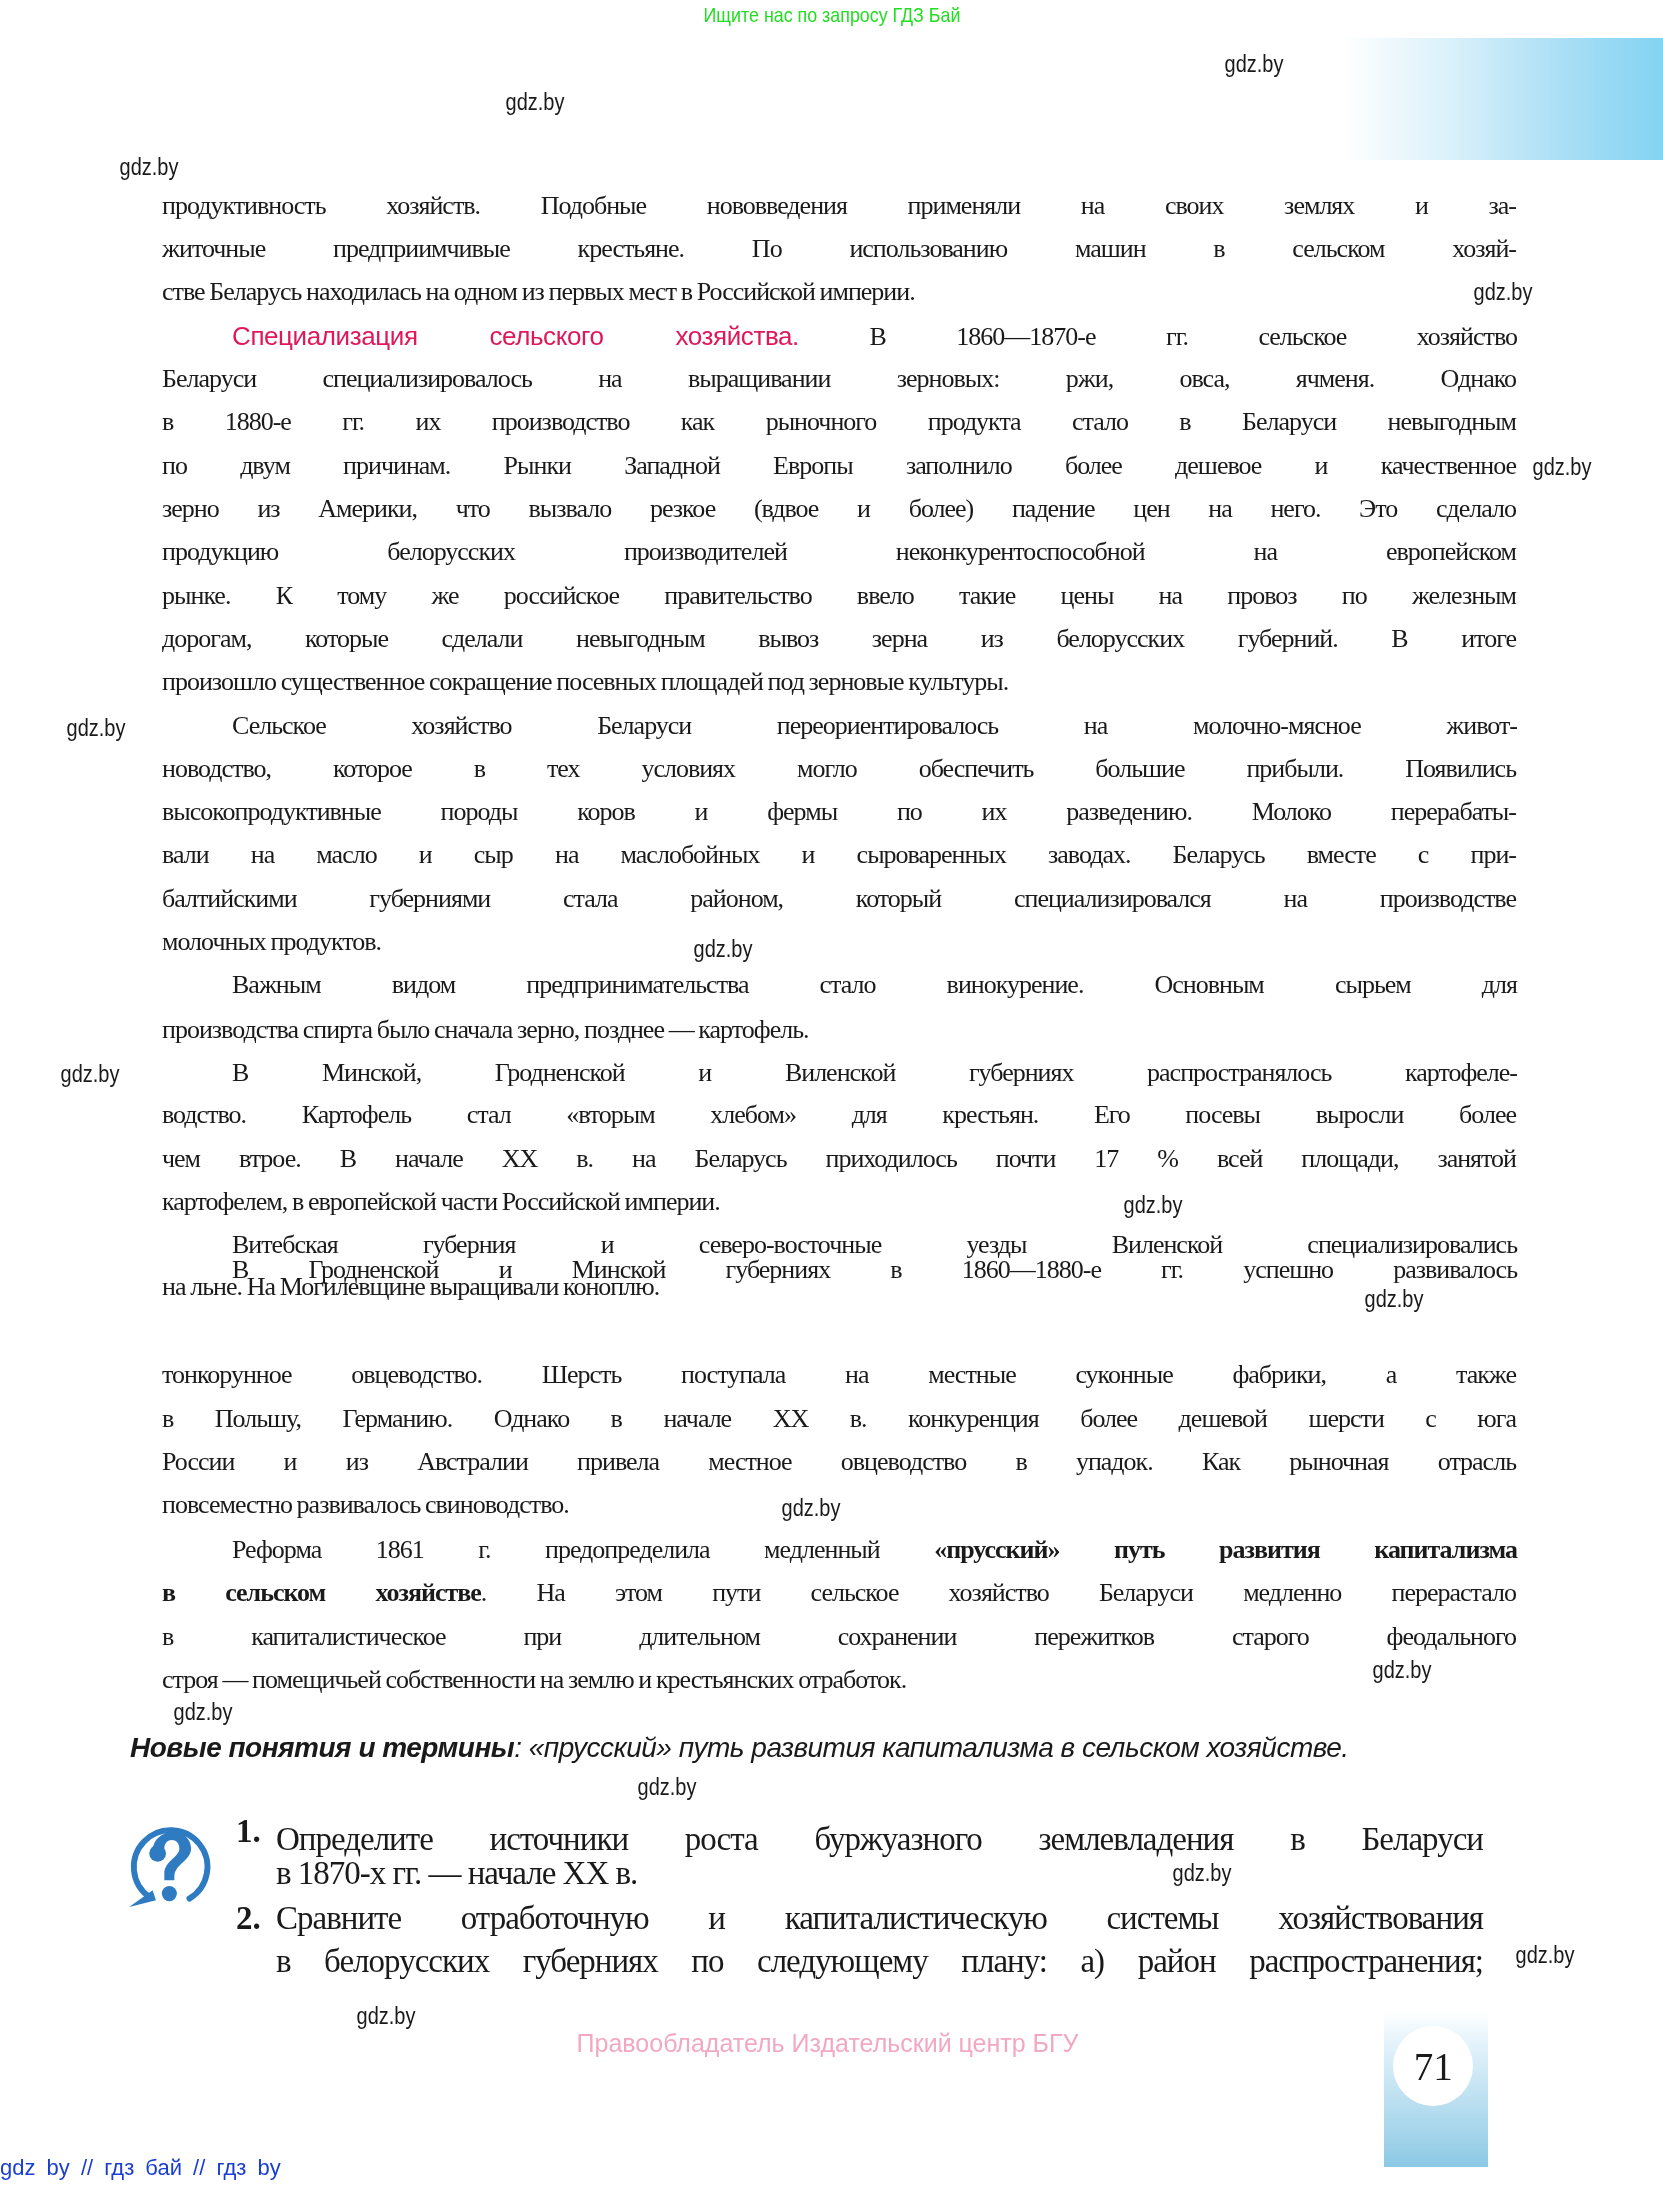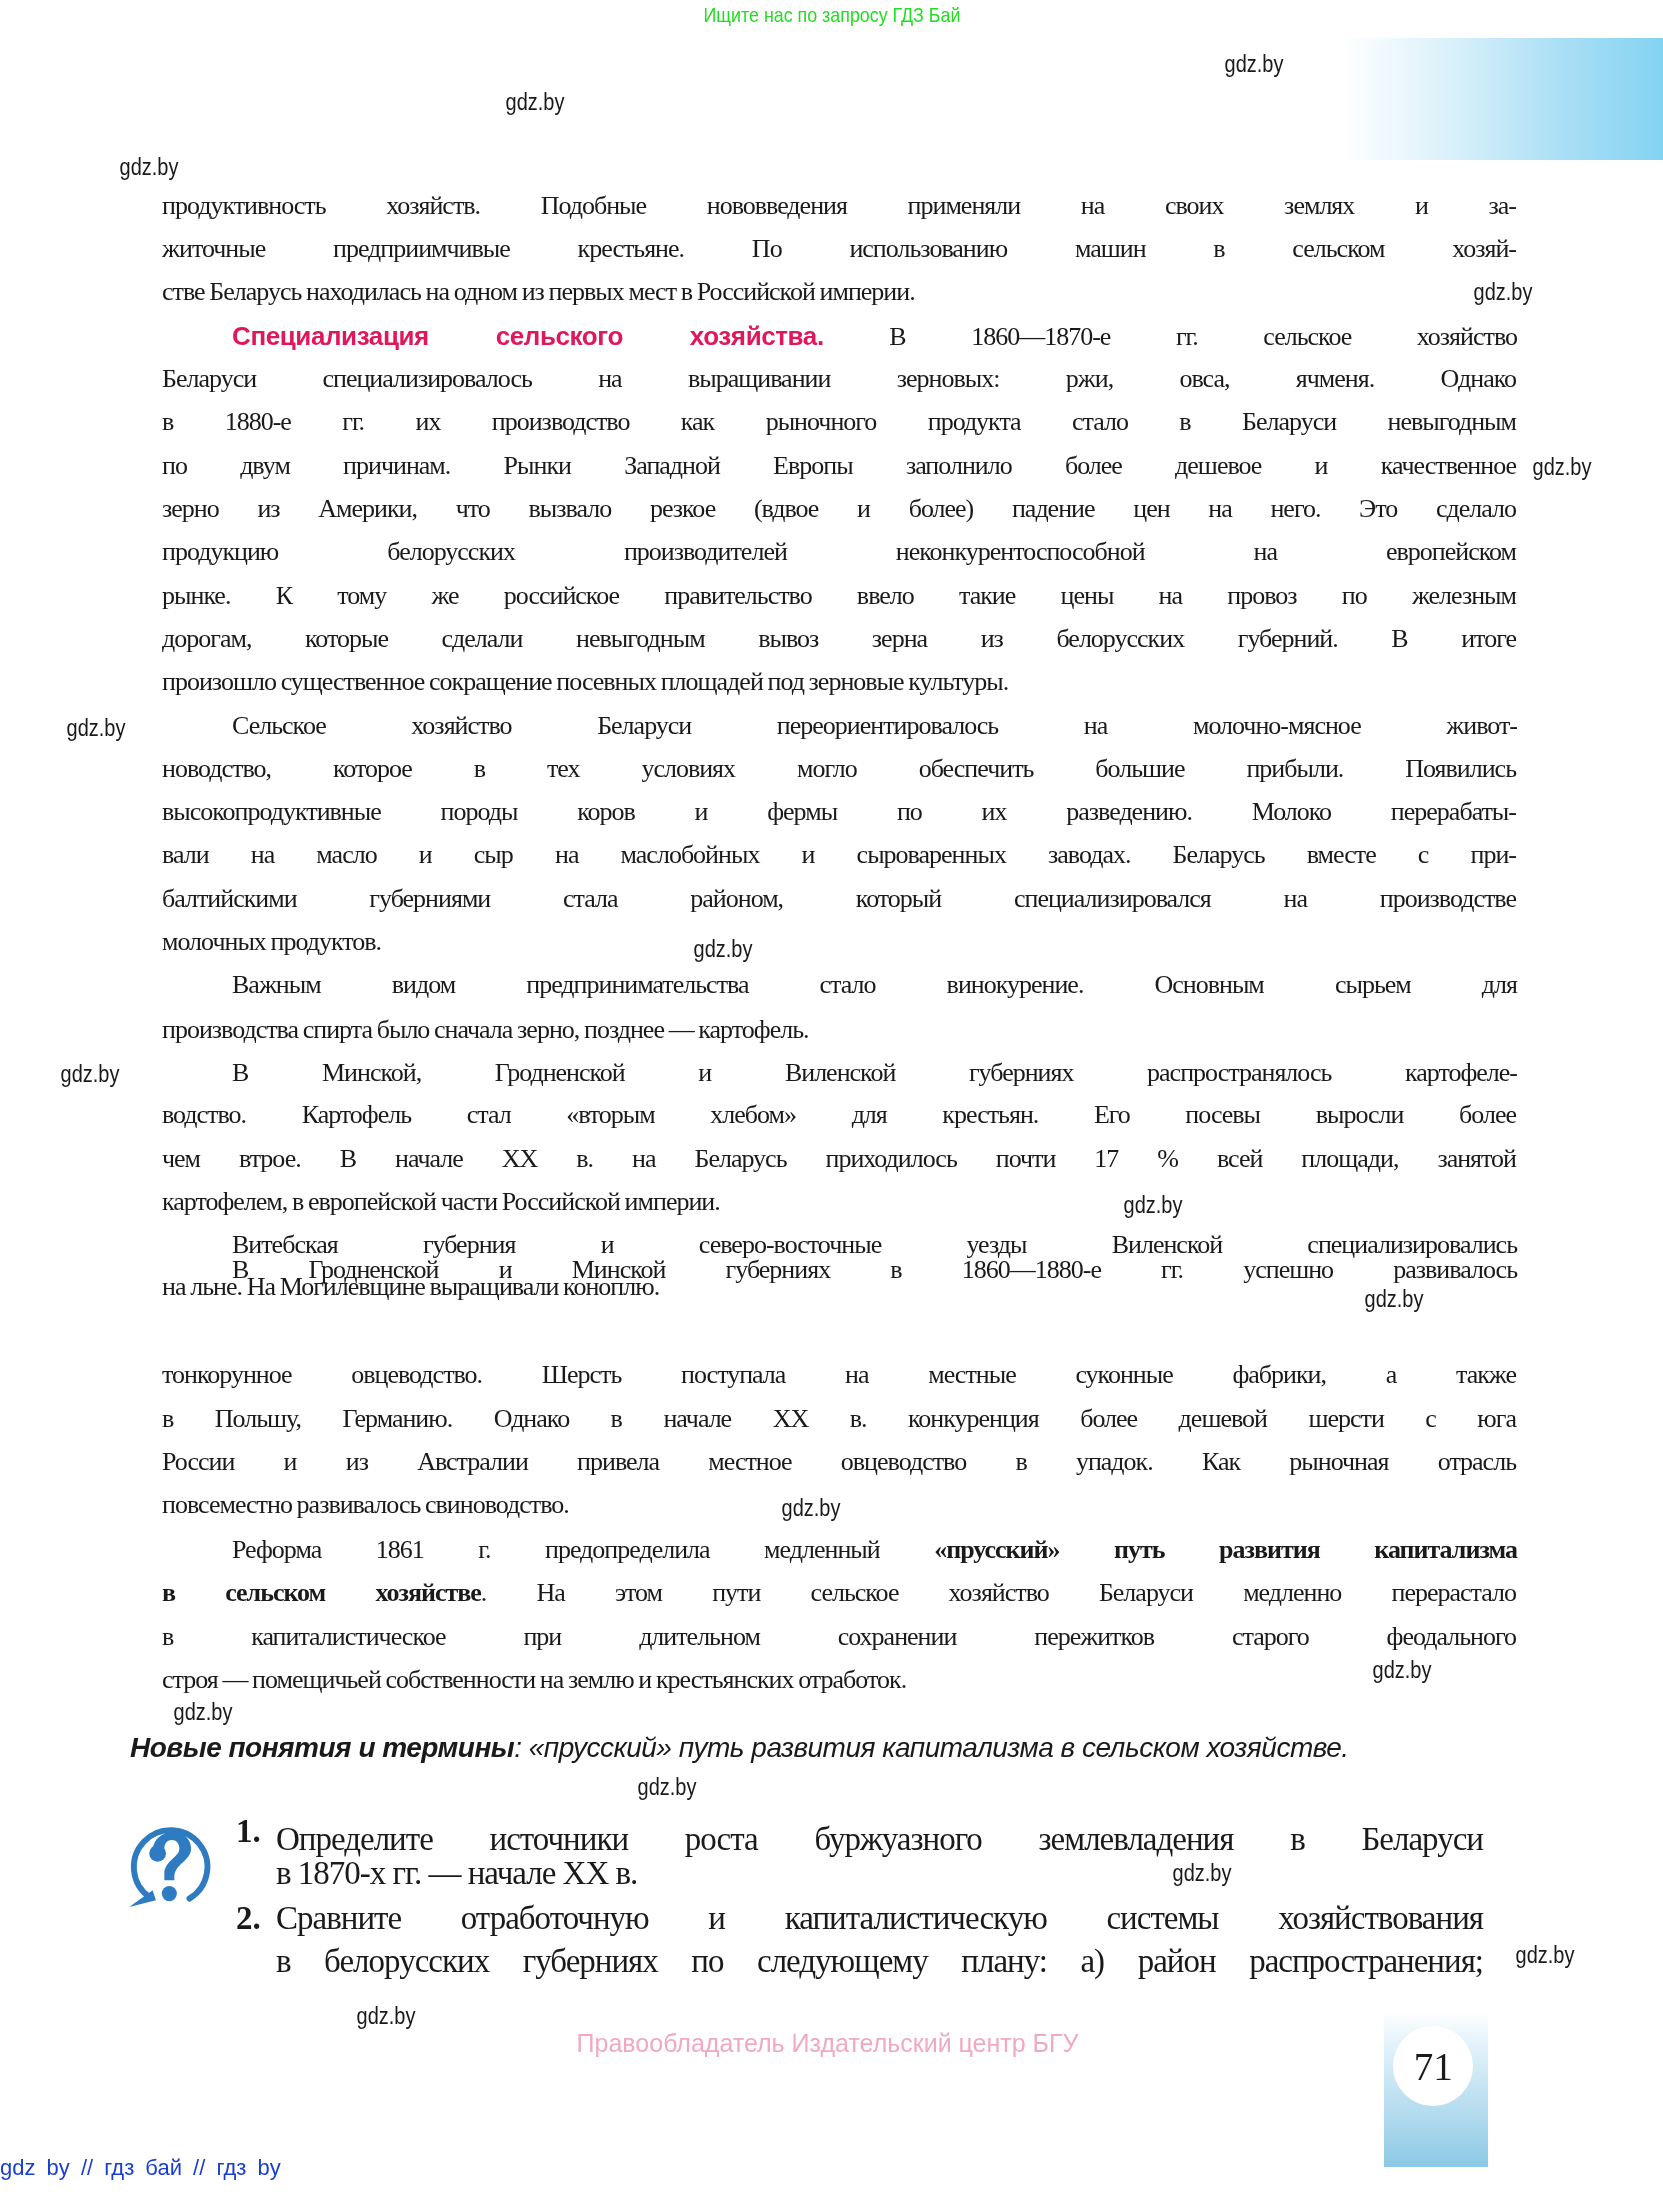--- a/index.html
+++ b/index.html
@@ -4,21 +4,21 @@
 <style>
   html,body{margin:0;padding:0;background:#ffffff;}
   body{width:1664px;height:2205px;position:relative;overflow:hidden;font-family:"Liberation Serif","DejaVu Serif",serif;color:#1a1a1a;}
   .top-banner{position:absolute;left:0;top:3.4px;width:1664px;text-align:center;font-family:"Liberation Sans",sans-serif;font-size:21px;color:#22dd22;transform:scaleX(0.85);}
   .corner-band{position:absolute;left:1342px;top:38px;width:322px;height:122px;background:linear-gradient(to right,rgba(255,255,255,1) 0%,#d8f0fa 35%,#a8def5 70%,#82d3f2 100%);}
   .wm{position:absolute;font-family:"Liberation Sans",sans-serif;font-size:23.5px;color:#1a1a1a;transform:translate(-50%,-50%) scaleX(0.85);white-space:nowrap;line-height:1;}
   .page-text{position:absolute;left:130px;width:1354px;}
   .ln{position:absolute;left:0;width:1354px;height:44px;font-size:26px;line-height:44px;white-space:nowrap;text-align:justify;text-align-last:justify;letter-spacing:-1px;word-spacing:-0.8px;margin-left:32px;}
   .ln.last{text-align-last:left;}
   .ln.ind{left:70px;width:1285px;}
-  .heading{font-family:"Liberation Sans",sans-serif;font-weight:bold;color:#e0185a;letter-spacing:-0.4px;}
+  .heading{font-family:"Liberation Sans",sans-serif;font-weight:normal;color:#e0185a;letter-spacing:-0.4px;}
   .b{font-weight:bold;}
   .terms{position:absolute;left:130px;top:1729px;width:1354px;font-family:Liberation Sans, sans-serif;font-style:italic;font-size:28px;line-height:37px;white-space:nowrap;letter-spacing:-0.5px;}
   .terms .tl{font-weight:bold;}
   .q-icon{position:absolute;left:124px;top:1820px;width:89px;height:92px;}
   .q{position:absolute;left:236px;width:1248px;}
   .qnum{position:absolute;left:0;font-weight:bold;font-size:33px;line-height:44px;}
   .qln{position:absolute;left:40px;width:1207px;font-size:33px;line-height:44px;white-space:nowrap;text-align:justify;text-align-last:justify;letter-spacing:-1px;}
   .qln.last{text-align-last:left;}
   .footer-copy{position:absolute;left:0;top:2029px;width:1655px;text-align:center;font-family:"Liberation Sans",sans-serif;font-size:25px;color:#f2a8c2;}
   .page-tab{position:absolute;left:1384px;top:2012px;width:104px;height:155px;background:linear-gradient(to bottom,#ffffff 0%,#e6f4fb 18%,#b9def0 60%,#8cc9e4 100%);}

